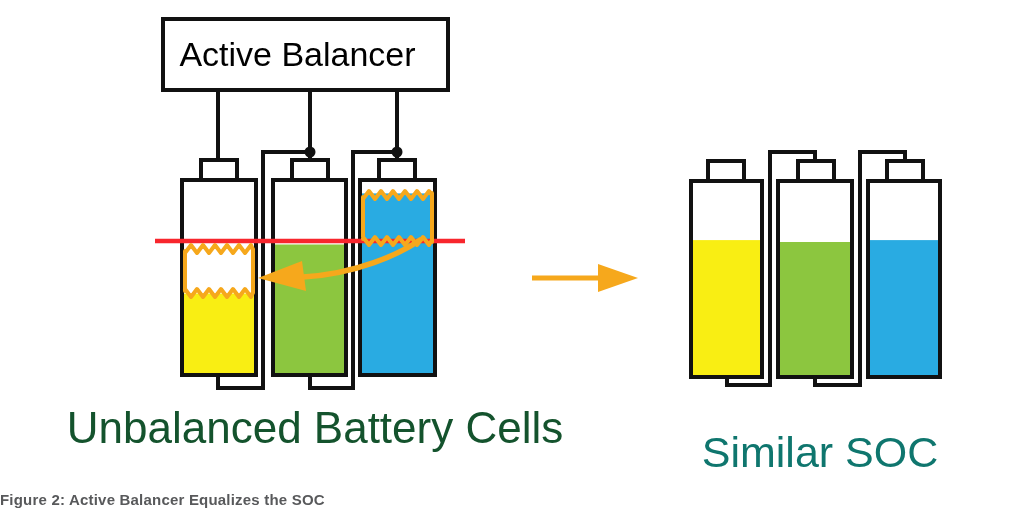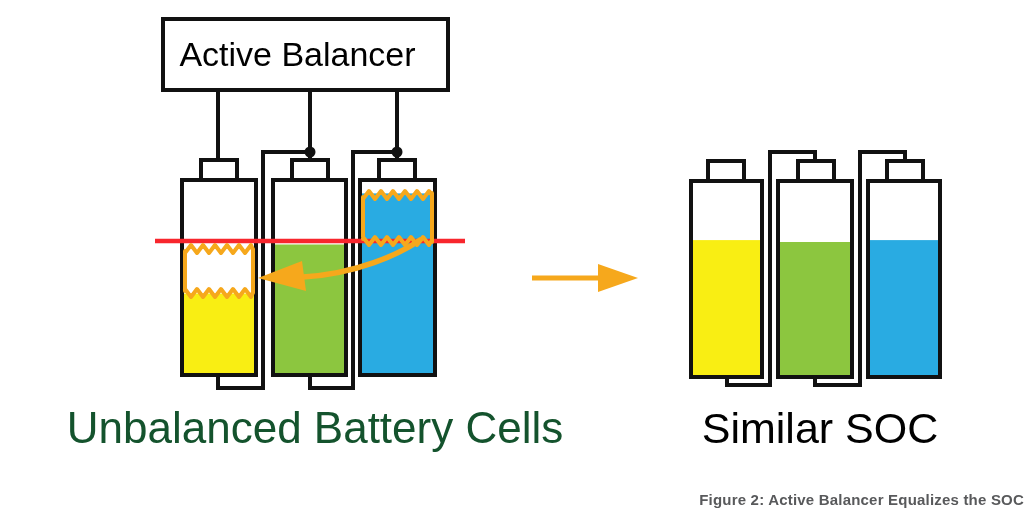--- a/index.html
+++ b/index.html
@@ -5,21 +5,21 @@
   html,body{margin:0;padding:0;background:#ffffff;}
   .canvas{position:relative;width:1024px;height:524px;background:#ffffff;overflow:hidden;
           font-family:"Liberation Sans",sans-serif;}
   .canvas svg{position:absolute;left:0;top:0;}
   .label{position:absolute;display:flex;align-items:center;justify-content:center;
          color:#000;white-space:nowrap;}
   .balancer-label{left:155px;top:19px;width:285px;height:71px;font-size:34px;}
   .big-label{font-size:44px;letter-spacing:0px;}
   .left-label{left:25px;top:402px;width:580px;height:52px;}
   .right-label{left:630px;top:402px;width:380px;height:52px;font-size:43px;}
-  .caption{position:absolute;left:0;top:491px;width:1024px;text-align:right;
+  .caption{position:absolute;left:0;top:491px;width:1024px;text-align:left;
            font-size:15px;font-weight:bold;letter-spacing:0.2px;}
 </style>
 </head>
 <body>
 
 <div class="canvas">
 
   <svg width="1024" height="524" viewBox="0 0 1024 524">
 
     <path d="M218 90 L218 164" fill="none" stroke-width="4" stroke="#111111"></path>
@@ -77,16 +77,16 @@
     <g>
       <path d="M532 278 L601 278" fill="none" stroke-width="5" stroke="#f6a81c"></path>
       <polygon points="638,278 598,264 598,292" fill="#f6a81c"></polygon>
     </g>
   </svg>
 
   <div class="label balancer-label" style="color: rgb(0, 0, 0);">Active Balancer</div>
 
   <div class="label big-label left-label" style="color: #14532d;">Unbalanced Battery Cells</div>
 
-  <div class="label big-label right-label" style="color: #000000;">Similar SOC</div>
+  <div class="label big-label right-label" style="color: #0f766e; margin-top: 24px;">Similar SOC</div>
 
   <div class="caption" style="color: rgb(88, 89, 91);">Figure 2: Active Balancer Equalizes the SOC</div>
 </div>
 
 </body></html>

